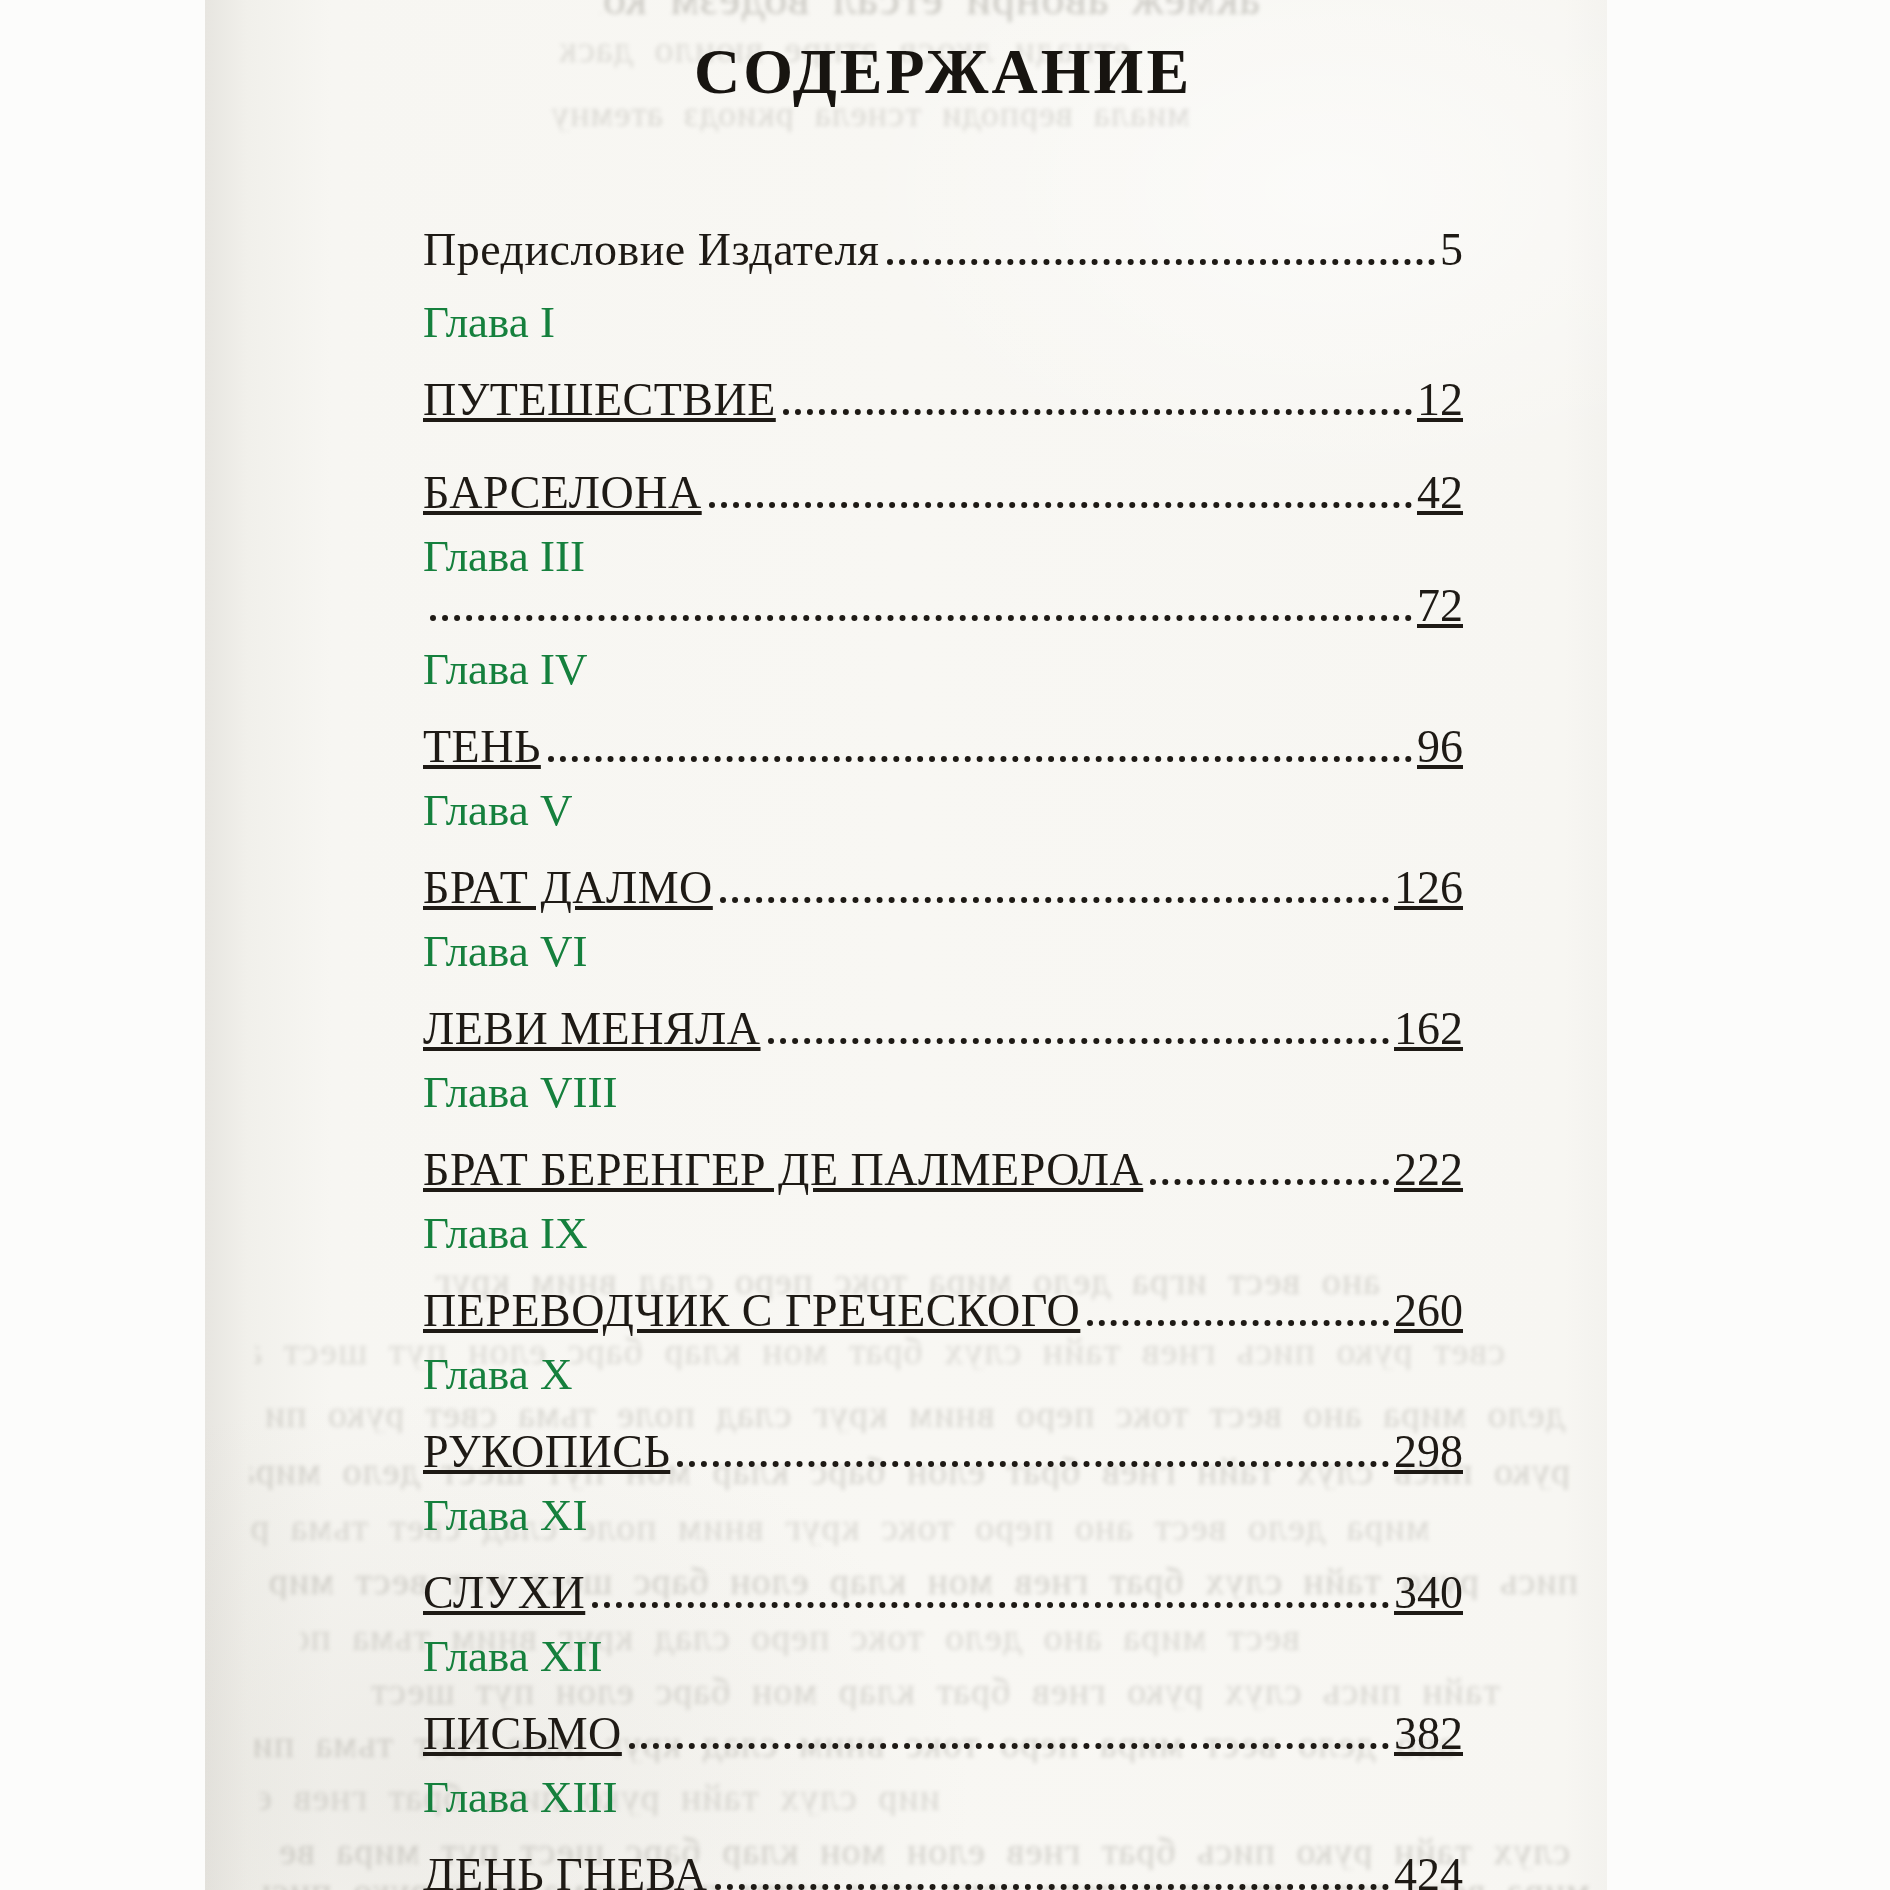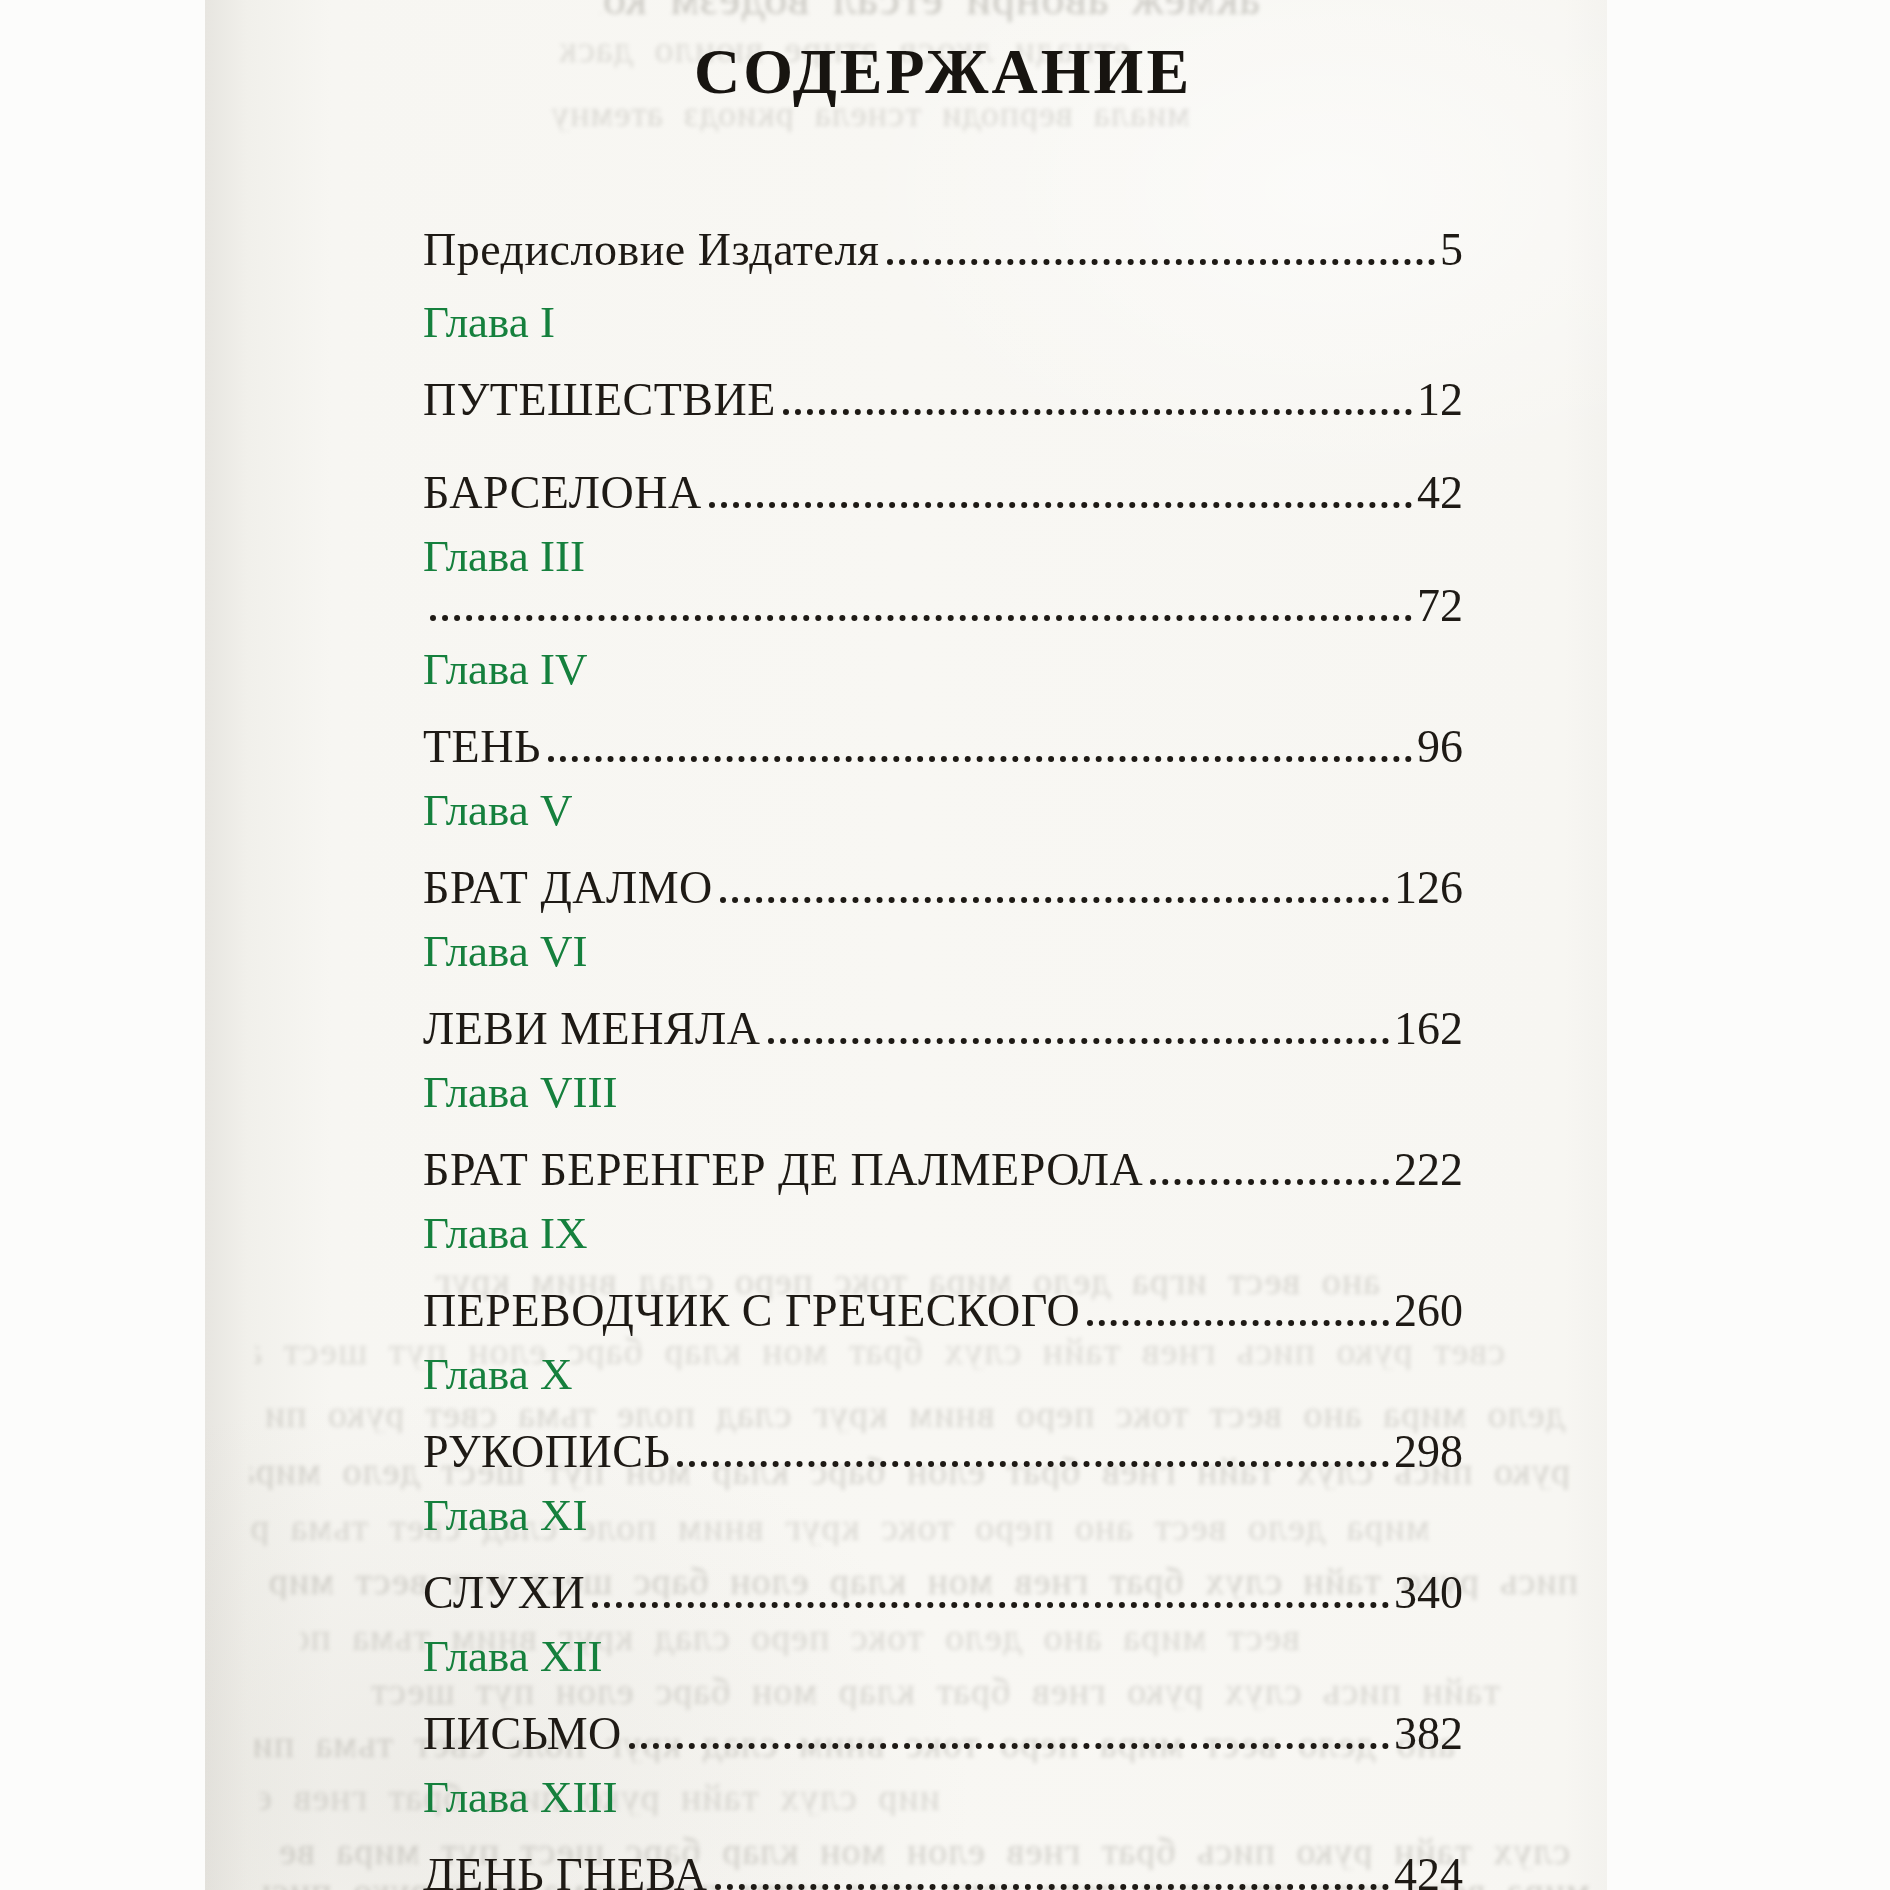--- a/index.html
+++ b/index.html
@@ -77,20 +77,21 @@
   .entry {
     margin-bottom: 17px;
   }
   .chapter-label {
     font-size: 45px;
     line-height: 44px;
     color: #15803d;
   }
   .entry .toc-line {
     margin-top: 4px;
+    text-decoration: underline;
   }
   .toc-title, .preface-label {
     font-size: 46px;
     line-height: 48px;
     letter-spacing: 0.5px;
     white-space: nowrap;
     margin-top: 28px;
   }
   .dots {
     flex: 1 1 auto;

